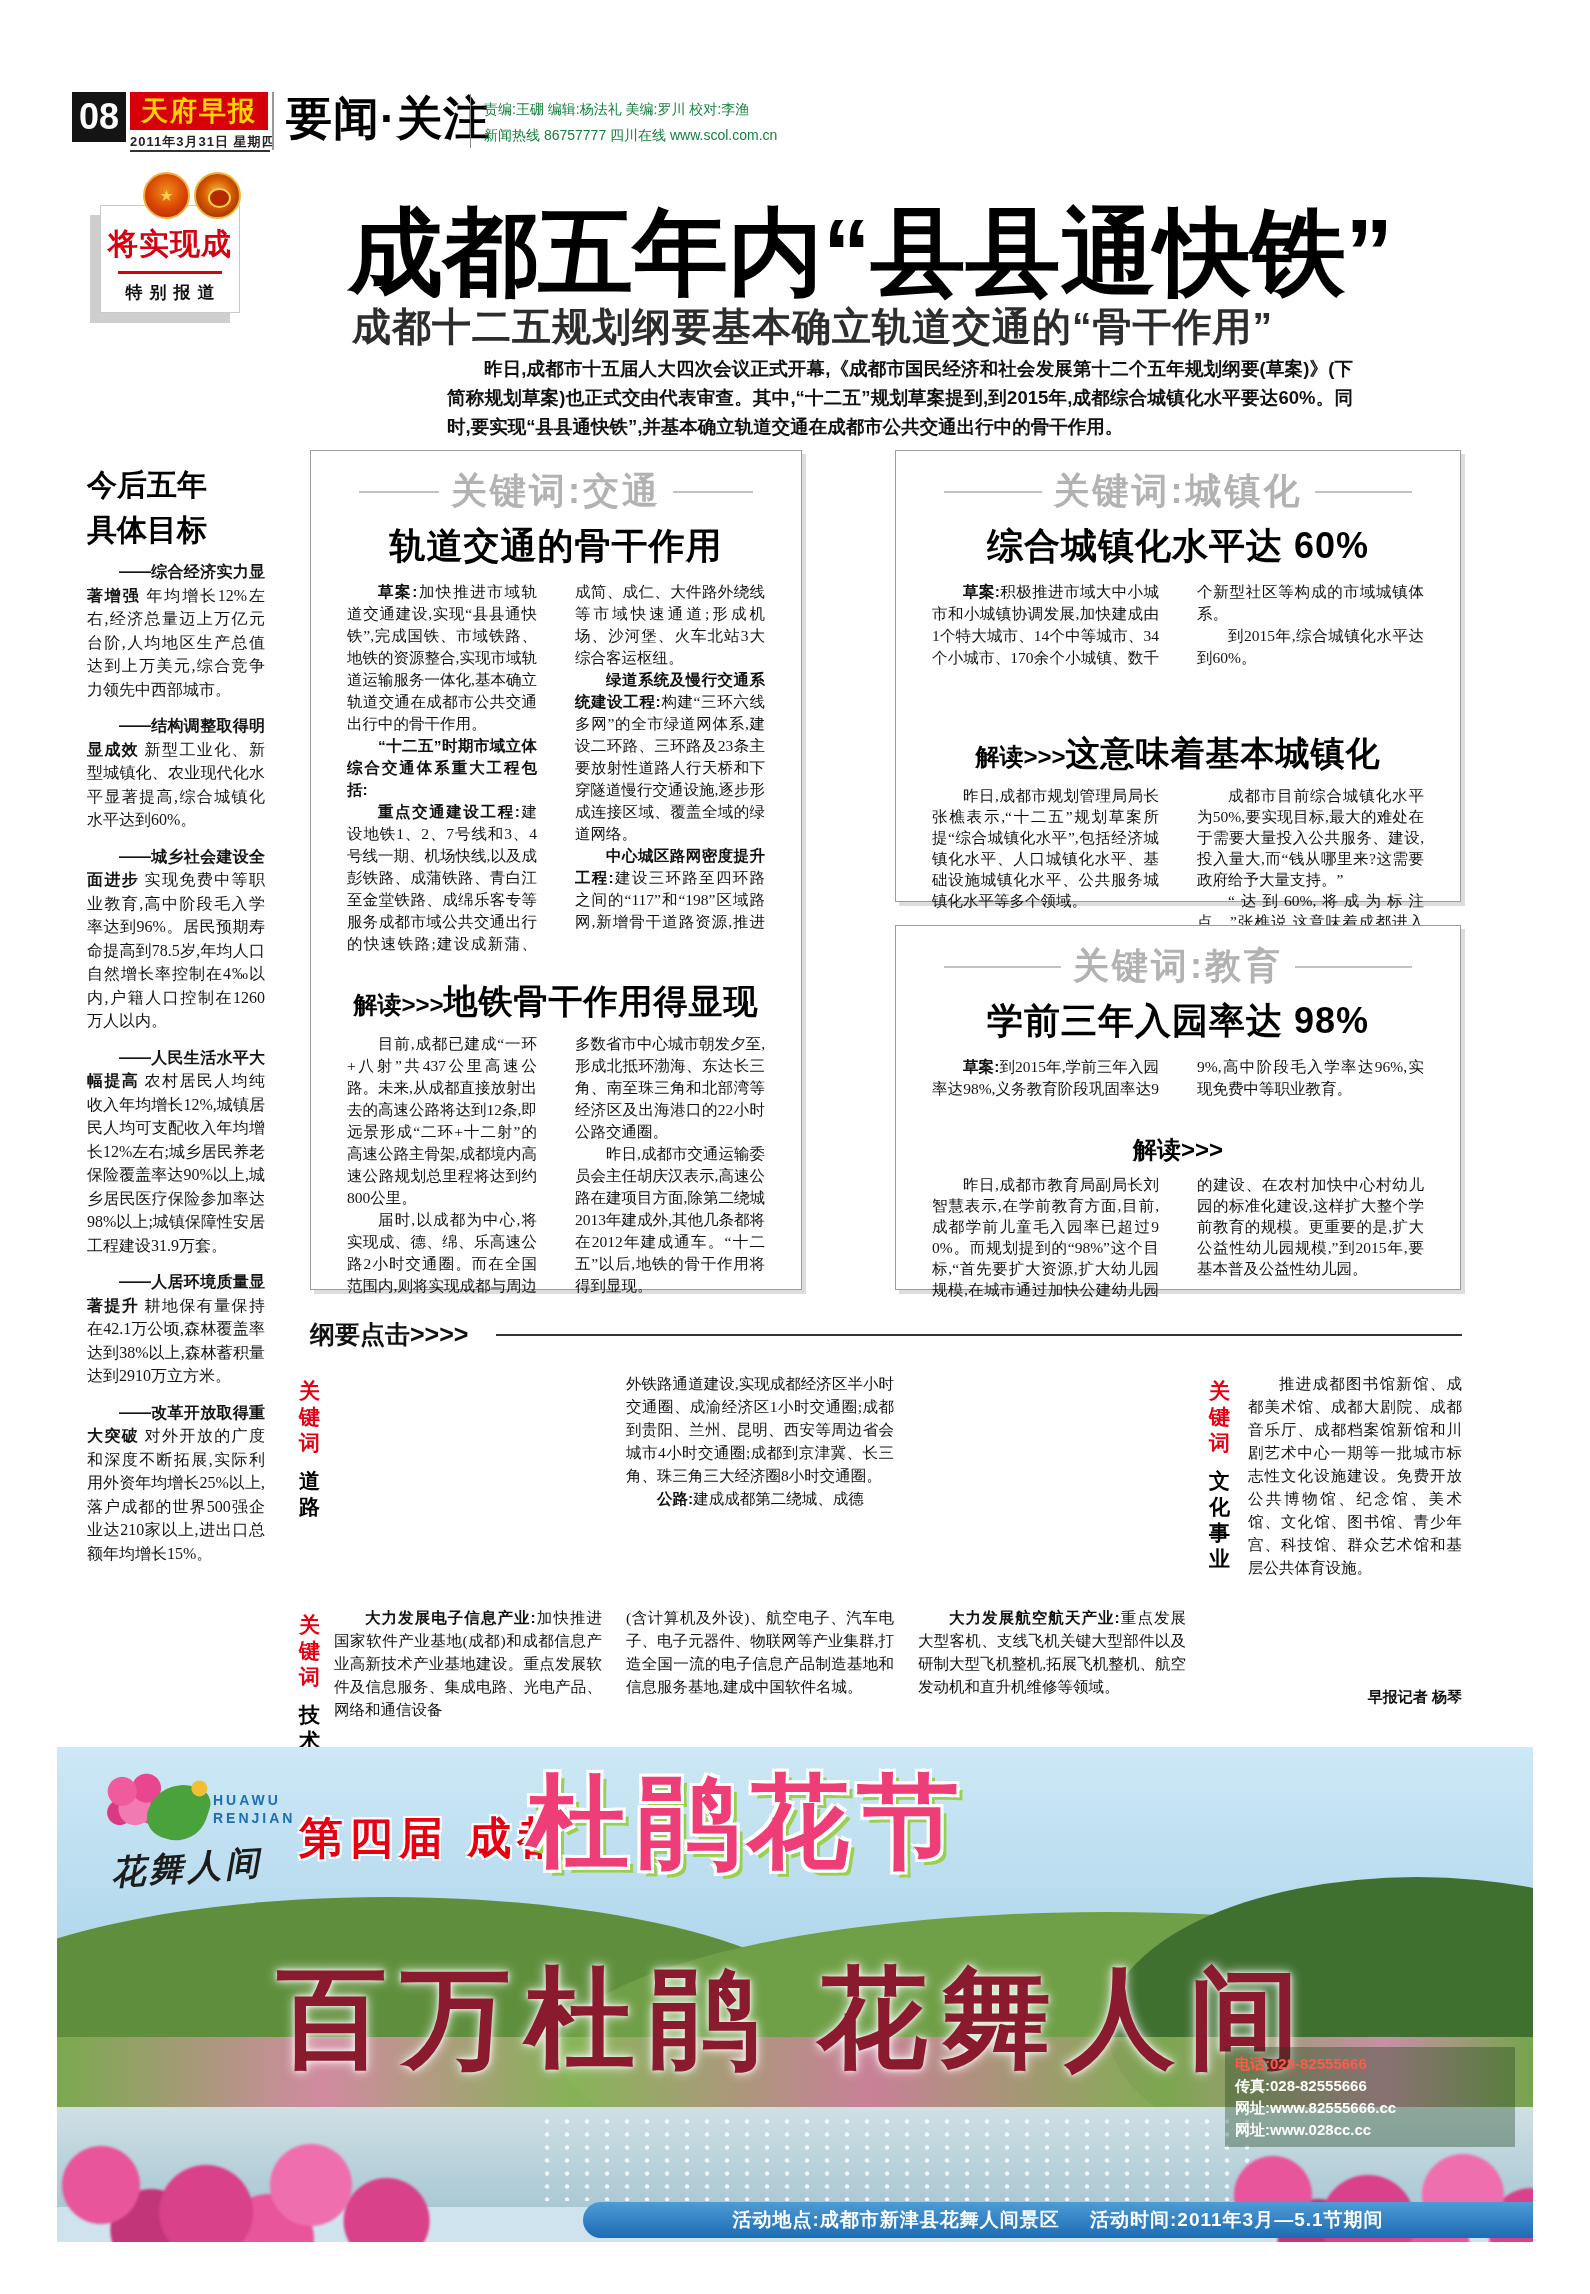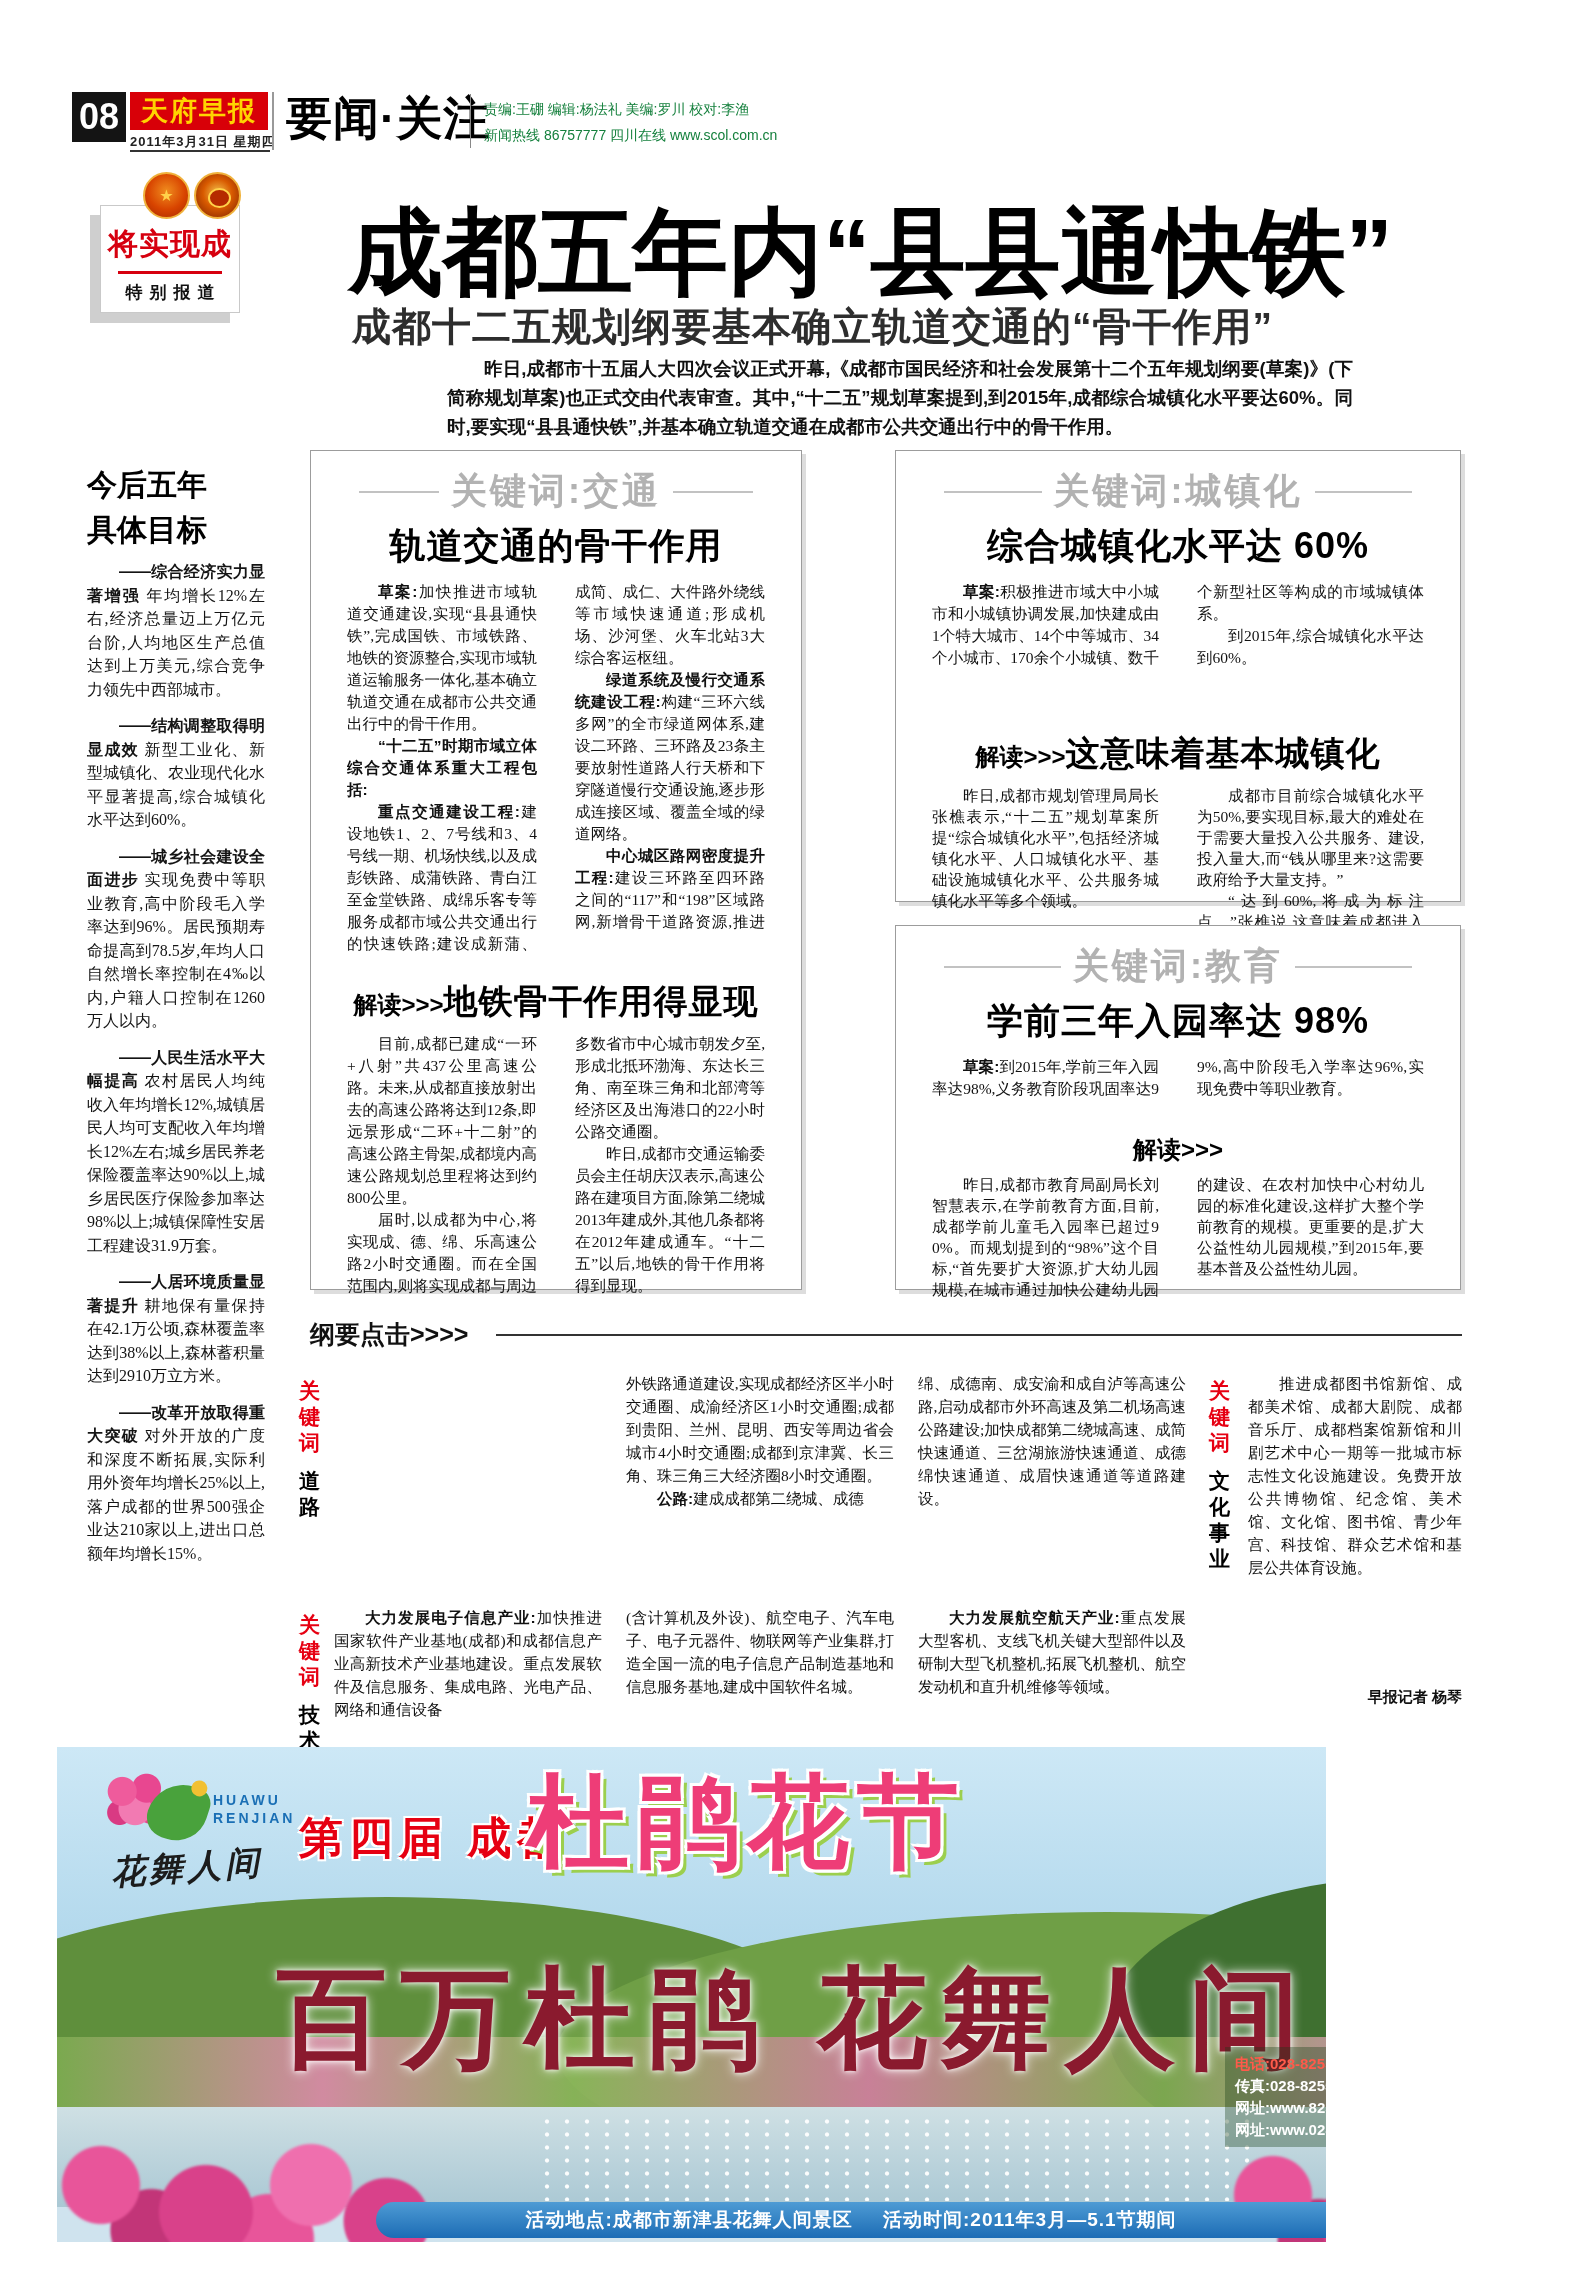--- a/index.html
+++ b/index.html
@@ -77,21 +77,21 @@
   #road-c3 { left:918px; top:1372px; }
   #tech-label { left:296px; top:1612px; }
   #tech-c1 { left:334px; top:1606px; }
   #tech-c2 { left:626px; top:1606px; }
   #tech-c3 { left:918px; top:1606px; }
   #cul-label { left:1206px; top:1378px; }
   #cul-text { left:1248px; top:1372px; width:214px; }
   #cul-byline { left:1248px; top:1688px; width:214px; text-align:right; font:700 15px "Liberation Sans",sans-serif; }
 
   
-  #ad { left:57px; top:1747px; width:1269px; height:495px; overflow:hidden; background:linear-gradient(#cde8f6 0%, #b2d8ec 40%, #cfe3ee 58%); }
+  #ad { left:57px; top:1747px; width:1476px; height:495px; overflow:hidden; background:linear-gradient(#cde8f6 0%, #b2d8ec 40%, #cfe3ee 58%); }
   .hill { position:absolute; border-radius:50%; }
   #hill1 { left:-120px; top:150px; width:900px; height:260px; background:#5f8f3c; }
   #hill2 { left:500px; top:165px; width:1100px; height:280px; background:#6f9f46; }
   #hill3 { left:1050px; top:130px; width:620px; height:300px; background:#3f7030; }
   #beds { left:0; top:290px; width:1476px; height:90px; background:linear-gradient(90deg,#7fae52 0%,#e58ab2 18%,#8db85c 35%,#d87ba6 55%,#86b055 75%,#e094ba 90%,#7fae52 100%); opacity:.85; }
   #lake { left:0; top:360px; width:1476px; height:100px; background:linear-gradient(#cfe0e4,#aac8d4); }
   #crowd { left:480px; top:368px; width:720px; height:86px; background-image:radial-gradient(circle, #ffffff 1.6px, transparent 2.6px); background-size:20px 13px; opacity:.95; }
   .flowers { position:absolute; width:420px; height:180px; filter:blur(1px);
     background:radial-gradient(circle at 20% 60%, #e8559a 0 38px, transparent 40px),
                radial-gradient(circle at 45% 75%, #d9418a 0 46px, transparent 48px),
@@ -234,23 +234,20 @@
   </div>
 
   <div class="vl" id="road-label">
     <span class="r">关键词</span>
     <span class="k">道路</span>
   </div>
   <div class="olcol" id="road-c2">
     <p style="text-indent:0"><span>外铁路通道建设,实现成都经济区半小时交通圈、成渝经济区1小时交通圈;成都到贵阳、兰州、昆明、西安等周边省会城市4小时交通圈;成都到京津冀、长三角、珠三角三大经济圈8小时交通圈。</span></p>
     <p><b>公路:</b><span>建成成都第二绕城、成德</span></p>
   </div>
-  <div class="olcol" id="road-c3">
-    <p style="text-indent:0"><span>绵、成德南、成安渝和成自泸等高速公路,启动成都市外环高速及第二机场高速公路建设;加快成都第二绕城高速、成简快速通道、三岔湖旅游快速通道、成德绵快速通道、成眉快速通道等道路建设。</span></p>
-  </div>
 
   <div class="vl" id="tech-label">
     <span class="r">关键词</span>
     <span class="k">技术</span>
   </div>
   <div class="olcol" id="tech-c1">
     <p><b>大力发展电子信息产业:</b><span>加快推进国家软件产业基地(成都)和成都信息产业高新技术产业基地建设。重点发展软件及信息服务、集成电路、光电产品、网络和通信设备</span></p>
   </div>
   <div class="olcol" id="tech-c2">
     <p style="text-indent:0"><span>(含计算机及外设)、航空电子、汽车电子、电子元器件、物联网等产业集群,打造全国一流的电子信息产品制造基地和信息服务基地,建成中国软件名城。</span></p>

